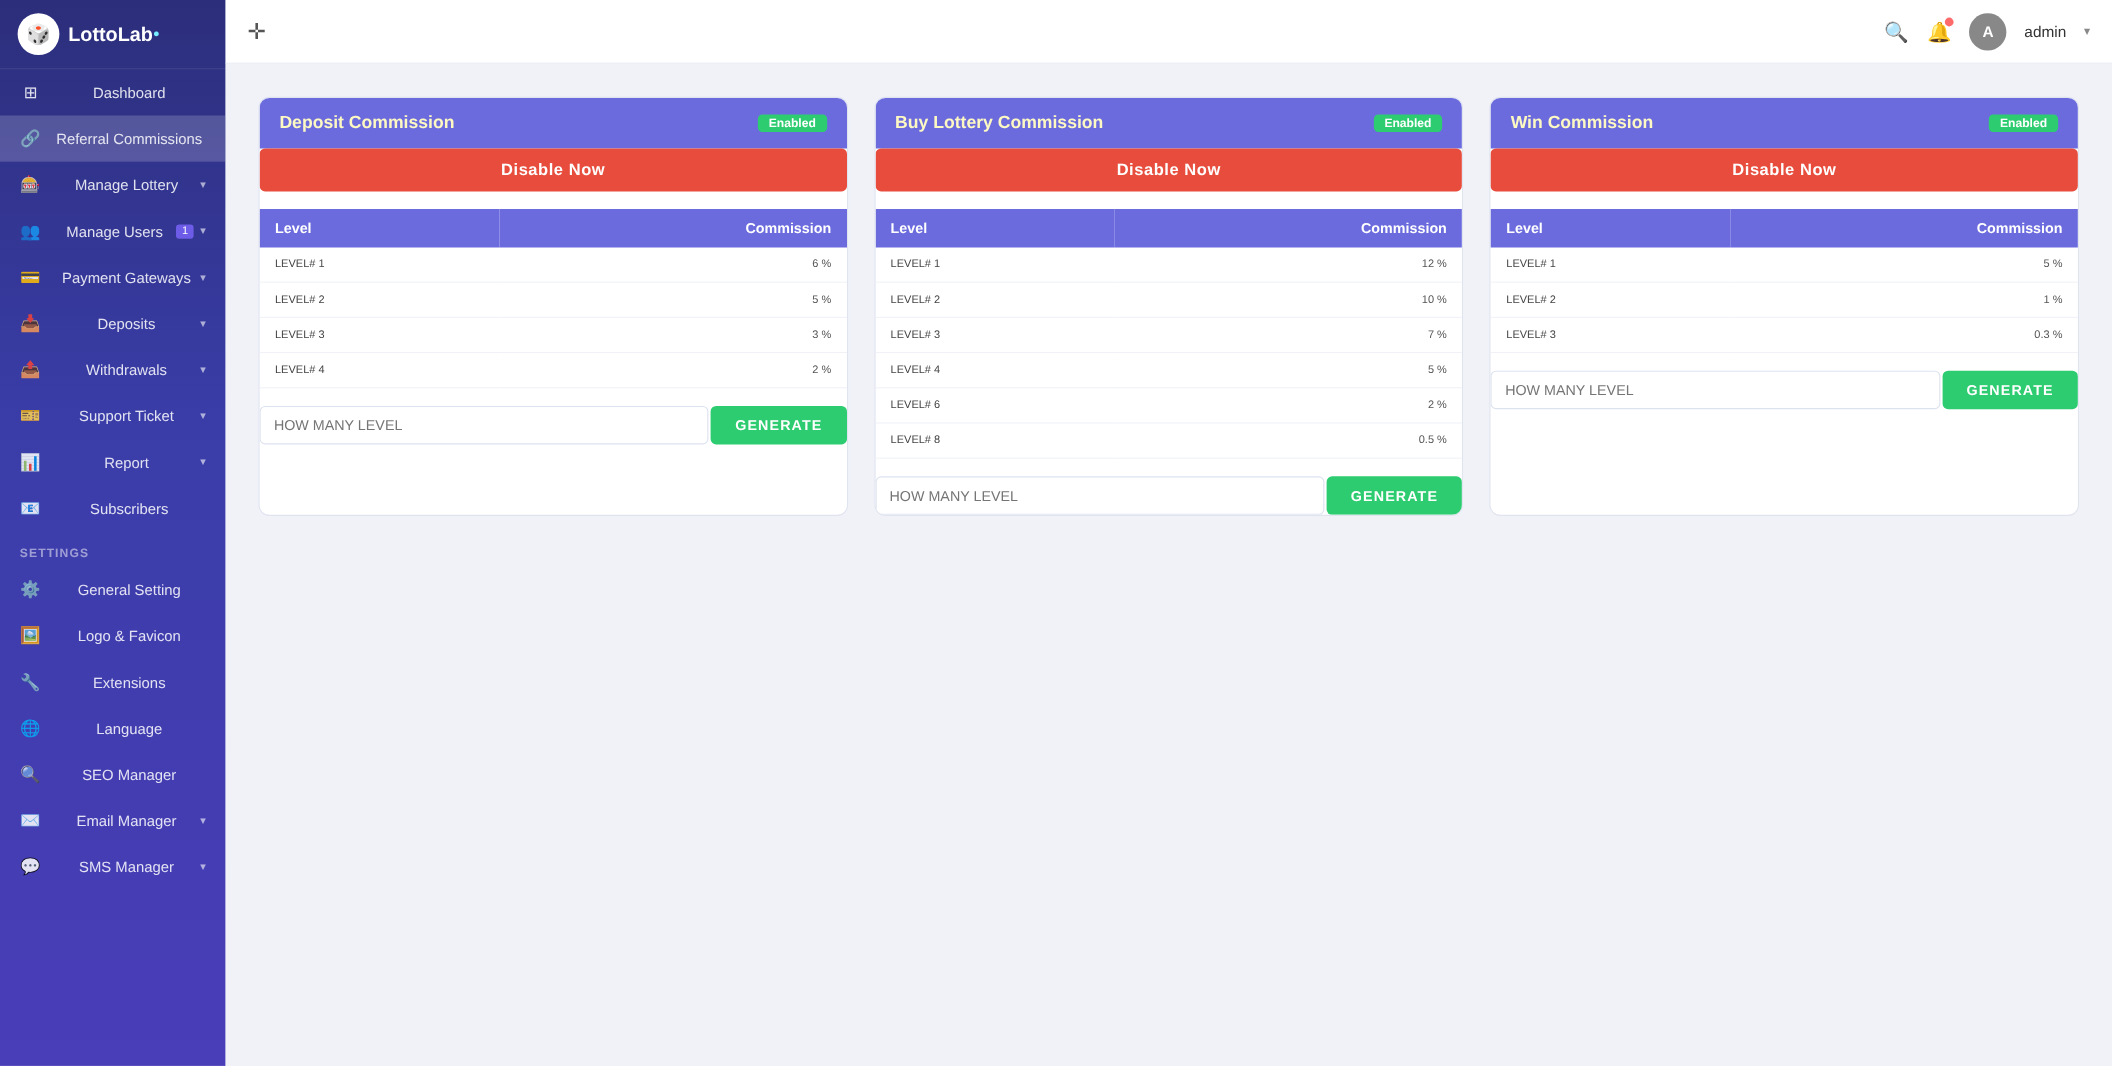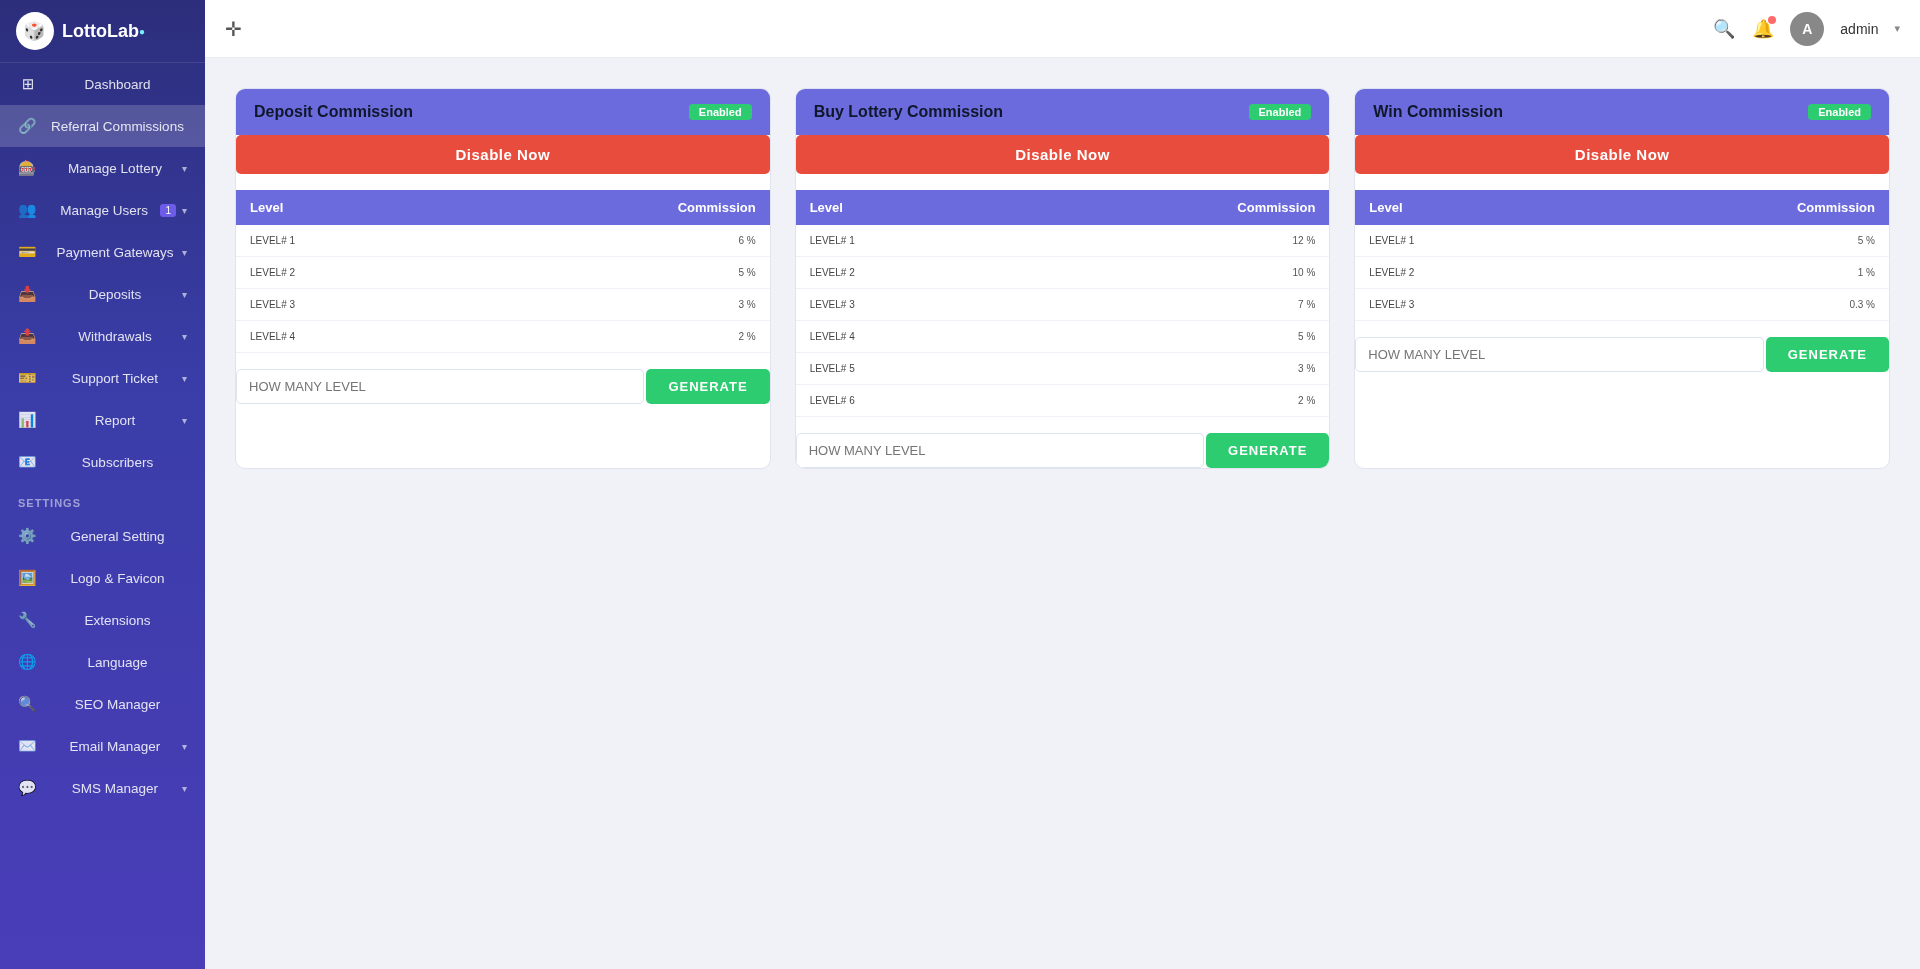--- a/index.html
+++ b/index.html
@@ -126,21 +126,21 @@
       border: 1px solid #e0e4ef;
     }
     .card-header {
       background: #6b6bde;
       padding: 14px 18px;
       display: flex;
       align-items: center;
       justify-content: space-between;
     }
     .card-title {
-      color: #0f172a;
+      color: #fef9c3;
       font-size: 16px;
       font-weight: 600;
     }
     .enabled-badge {
       background: #2ecc71;
       color: #fff;
       font-size: 11px;
       padding: 2px 10px;
       border-radius: 4px;
       font-weight: 600;
@@ -407,26 +407,26 @@
       </tr>
       <tr>
         <td>LEVEL# 3</td>
         <td>7 %</td>
       </tr>
       <tr>
         <td>LEVEL# 4</td>
         <td>5 %</td>
       </tr>
       <tr>
-        <td>LEVEL# 5</td>
-        <td>3 %</td>
-      </tr>
-      <tr>
         <td>LEVEL# 6</td>
         <td>2 %</td>
+      </tr>
+      <tr>
+        <td>LEVEL# 8</td>
+        <td>0.5 %</td>
       </tr>
         </tbody>
       </table>
       <div class="generate-row">
         <input class="input-level" type="text" placeholder="HOW MANY LEVEL" style="">
         <button class="btn-generate">GENERATE</button>
       </div>
     </div>
   </div>
         <div class="card">

